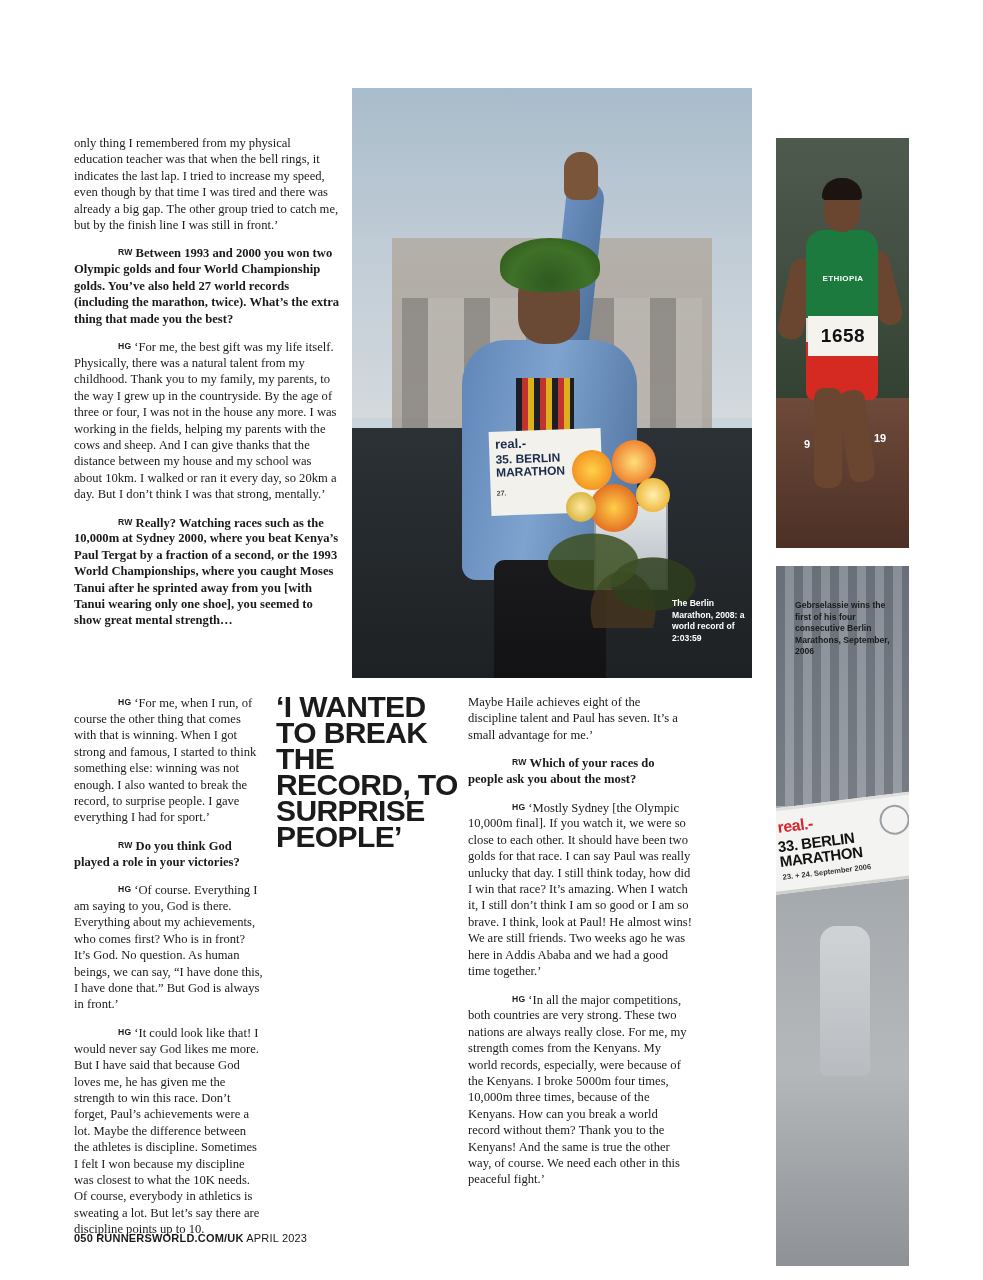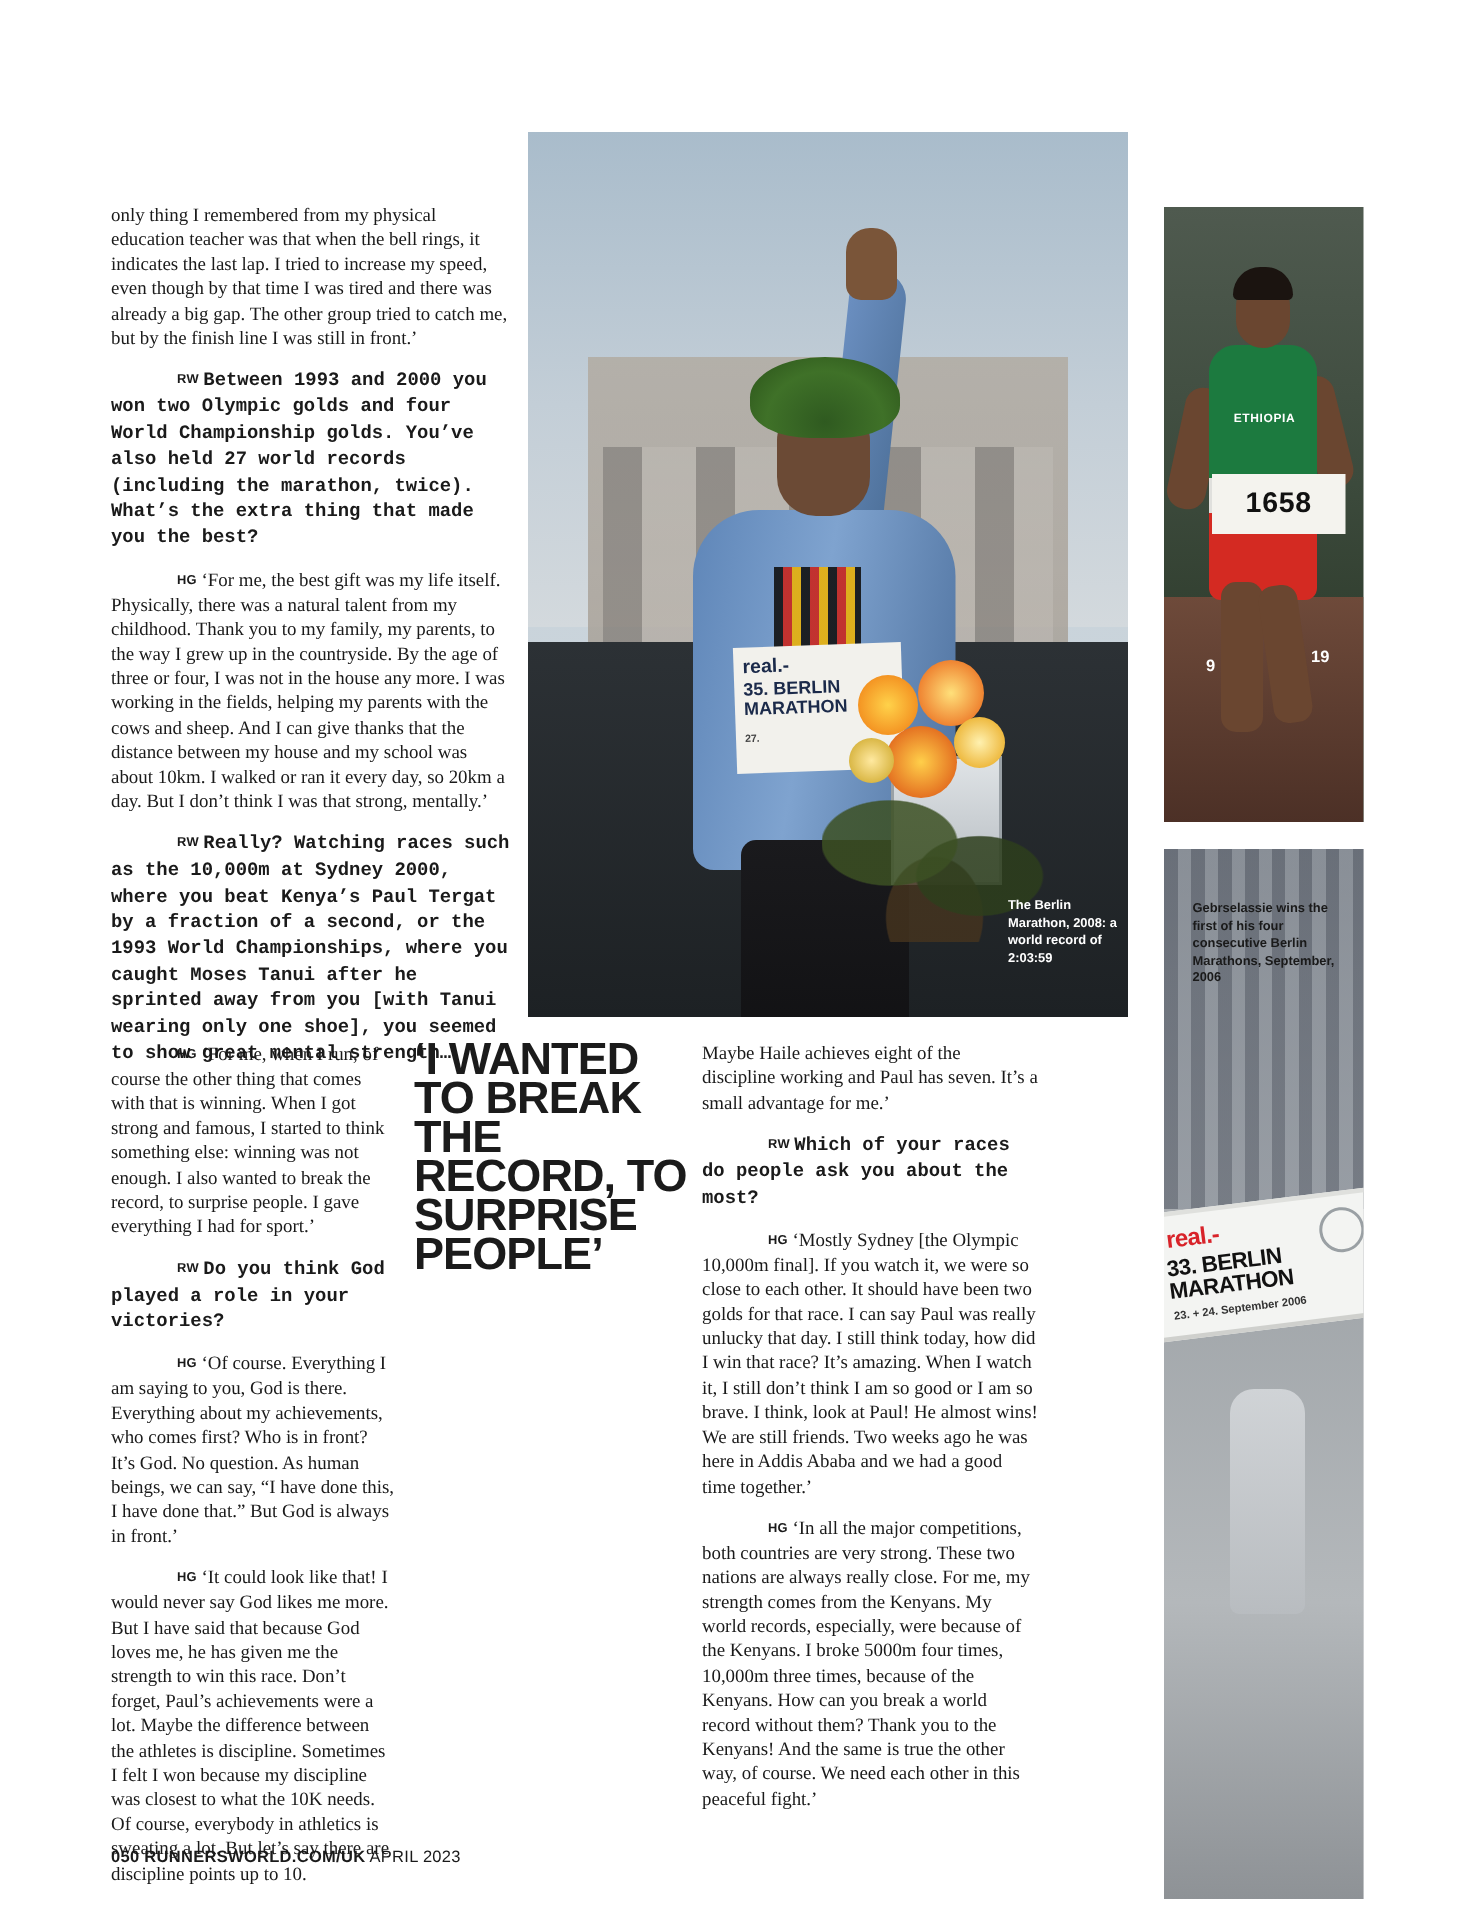--- a/index.html
+++ b/index.html
@@ -29,21 +29,21 @@
     color: #1a1a1a;
     text-align: left;
   }
   .col p { margin: 0 0 11px 0; }
   .col p:last-child { margin-bottom: 0; }
 
   .col-1 { left: 74px; top: 135px; width: 267px; }
   .col-1b { left: 74px; top: 694px; width: 190px; }
   .col-2 { left: 468px; top: 694px; width: 224px; }
 
-  .q { font-weight: bold; font-family: Liberation Mono, monospace; }
+  .q { font-weight: bold; }
   .tag {
     font-family: "Liberation Sans", sans-serif;
     font-size: 8.6px;
     font-weight: bold;
     letter-spacing: .2px;
     color: #1a1a1a;
     vertical-align: 1.5px;
     margin-right: 3px;
     display: inline;
     padding-left: 44px;
@@ -210,21 +210,21 @@
   }
   .pr-leg-l {
     position: absolute; left: 38px; top: 250px; width: 28px; height: 100px;
     background: #6a4630; border-radius: 10px;
   }
   .pr-leg-r {
     position: absolute; left: 68px; top: 252px; width: 26px; height: 92px;
     background: #6a4630; border-radius: 10px; transform: rotate(-8deg);
   }
   .pr-bib {
-    position: absolute; left: 32px; top: 178px; width: 89px; height: 40px;
+    position: absolute; left: 32px; top: 178px; width: 70px; height: 40px;
     background: #f4f3ee; color: #111;
     font-family: "Liberation Sans", sans-serif; font-weight: bold;
     font-size: 19px; line-height: 40px; text-align: center;
     letter-spacing: .5px;
   }
   .pr-team {
     position: absolute; left: 34px; top: 136px; width: 66px;
     font-family: "Liberation Sans", sans-serif; font-weight: bold;
     font-size: 8px; text-align: center; color: #fff; letter-spacing: .4px;
   }
@@ -397,21 +397,21 @@
     </p>
 
     <p>
       <span class="tag tag-hg">HG</span><span>‘It could look like that! I would never say God likes me more. But I have said that because God loves me, he has given me the strength to win this race. Don’t forget, Paul’s achievements were a lot. Maybe the difference between the athletes is discipline. Sometimes I felt I won because my discipline was closest to what the 10K needs. Of course, everybody in athletics is sweating a lot. But let’s say there are discipline points up to 10.</span>
     </p>
   </div>
 
   <div class="pullquote">‘I WANTED TO BREAK THE RECORD, TO SURPRISE PEOPLE’</div>
 
   <div class="col col-2">
-    <p>Maybe Haile achieves eight of the discipline working and Paul has seven. It’s a small advantage for me.’</p>
+    <p>Maybe Haile achieves eight of the discipline talent and Paul has seven. It’s a small advantage for me.’</p>
 
     <p>
       <span class="tag tag-rw">RW</span><span class="q">Which of your races do people ask you about the most?</span>
     </p>
     <p>
       <span class="tag tag-hg">HG</span><span>‘Mostly Sydney [the Olympic 10,000m final]. If you watch it, we were so close to each other. It should have been two golds for that race. I can say Paul was really unlucky that day. I still think today, how did I win that race? It’s amazing. When I watch it, I still don’t think I am so good or I am so brave. I think, look at Paul! He almost wins! We are still friends. Two weeks ago he was here in Addis Ababa and we had a good time together.’</span>
     </p>
 
     <p>
       <span class="tag tag-hg">HG</span><span>‘In all the major competitions, both countries are very strong. These two nations are always really close. For me, my strength comes from the Kenyans. My world records, especially, were because of the Kenyans. I broke 5000m four times, 10,000m three times, because of the Kenyans. How can you break a world record without them? Thank you to the Kenyans! And the same is true the other way, of course. We need each other in this peaceful fight.’</span>

